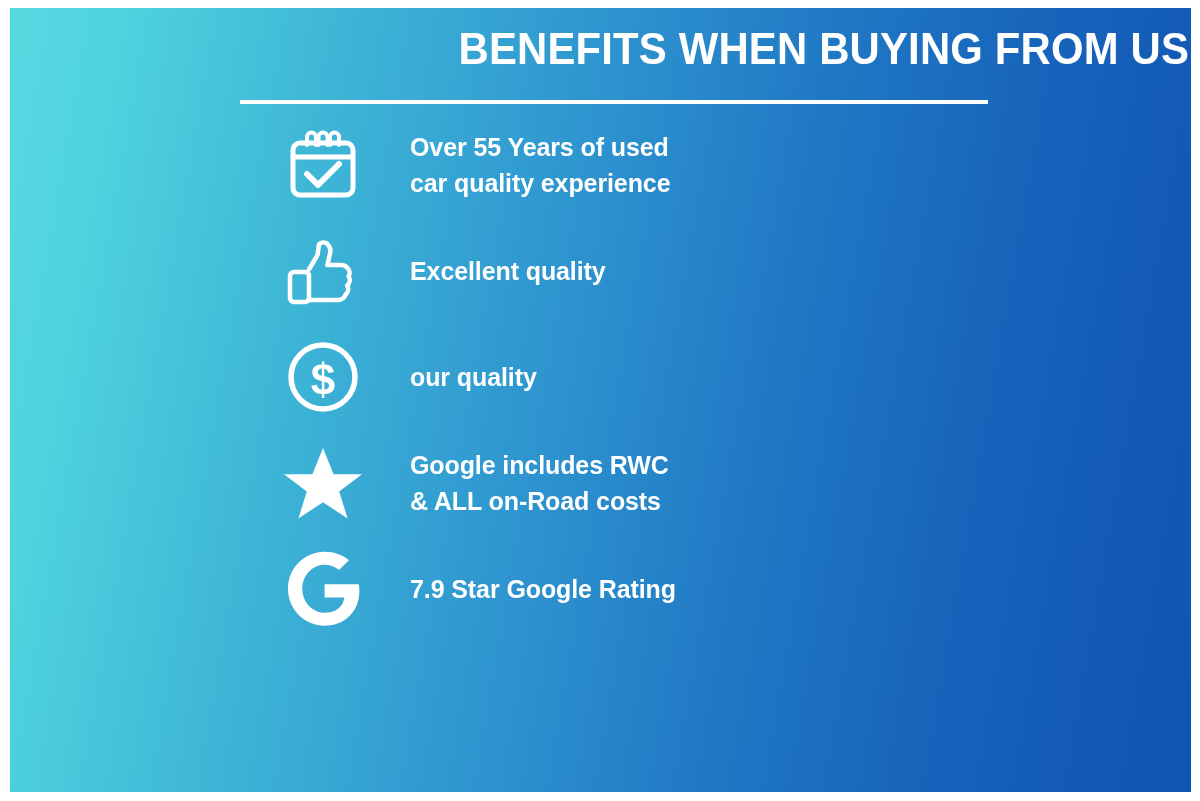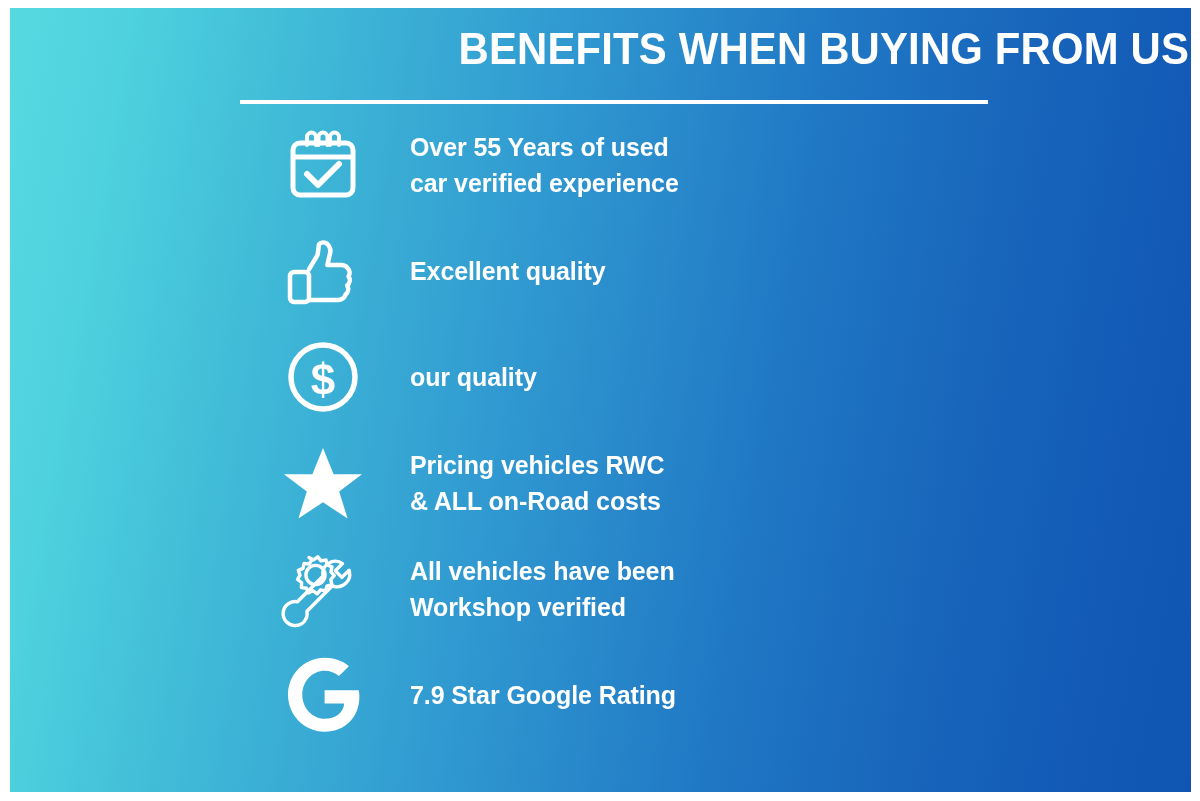--- a/index.html
+++ b/index.html
@@ -121,21 +121,21 @@
           <rect x="9" y="17" width="60" height="52" rx="7" ry="7" stroke="#ffffff" stroke-width="5"></rect>
           <line x1="11" y1="31" x2="67" y2="31" stroke="#ffffff" stroke-width="5"></line>
           <path d="M23 19 v-8 a4.5 4.5 0 0 1 9 0 v8" stroke="#ffffff" stroke-width="4" fill="none" stroke-linecap="round"></path>
           <path d="M34.5 19 v-8 a4.5 4.5 0 0 1 9 0 v8" stroke="#ffffff" stroke-width="4" fill="none" stroke-linecap="round"></path>
           <path d="M46 19 v-8 a4.5 4.5 0 0 1 9 0 v8" stroke="#ffffff" stroke-width="4" fill="none" stroke-linecap="round"></path>
           <path d="M23 48 L34 59 L55 38" stroke="#ffffff" stroke-width="6" fill="none" stroke-linecap="round" stroke-linejoin="round"></path>
         </svg>
       </div>
       <div class="text-cell">
         <span class="line">Over 55 Years of used</span>
-        <span class="line">car verified experience</span>
+        <span class="line">car quality experience</span>
       </div>
     </div>
 
     <div class="benefit-row">
       <div class="icon-cell">
         <svg width="80" height="78" viewBox="0 0 80 78" fill="none" aria-hidden="true">
           <rect x="7" y="40" width="19" height="30" rx="4" ry="4" stroke="#ffffff" stroke-width="4.5"></rect>
           <path d="M26 68 h29 a8 8 0 0 0 7.6 -5.4 a7 7 0 0 0 1.6 -9 a7 7 0 0 0 1.4 -9.2 a7 7 0 0 0 -1.2 -8.6 a7.5 7.5 0 0 0 -6 -2.8 h-14 l2.6 -11.4 a10 10 0 0 0 -2.6 -9.6 a6 6 0 0 0 -8.4 0.4 l-1.4 10.4 l-8.6 14.6" stroke="#ffffff" stroke-width="4.5" stroke-linejoin="round" stroke-linecap="round" fill="none"></path>
         </svg>
       </div>
@@ -156,40 +156,25 @@
       </div>
     </div>
 
     <div class="benefit-row">
       <div class="icon-cell">
         <svg width="80" height="78" viewBox="0 0 80 78" aria-hidden="true">
           <polygon points="40,4 50.6,30.2 79,30.2 56.2,47.4 64.6,74.6 40,58.2 15.4,74.6 23.8,47.4 1,30.2 29.4,30.2" fill="#ffffff"></polygon>
         </svg>
       </div>
       <div class="text-cell">
-        <span class="line">Pricing vehicles RWC</span>
+        <span class="line">Google includes RWC</span>
         <span class="line">&amp; ALL on-Road costs</span>
       </div>
     </div>
 
-    <div class="benefit-row">
-      <div class="icon-cell">
-        <svg width="86" height="78" viewBox="0 0 86 78" fill="none" aria-hidden="true">
-          <g stroke="#ffffff" stroke-width="3.4" fill="none" stroke-linejoin="round" stroke-linecap="round">
-            <path d="M29 7.5 l4.6 2.3 l4.2 -2.9 l3.2 4 l5 -0.9 l1.2 5 l4.8 1.8 l-1.1 5 l3.4 3.8 l-3.5 3.7 l1 5 l-4.9 1.7 l-1.4 4.9 l-5 -1 l-3.3 3.9 l-4.1 -3 l-4.7 2.2 l-2 -4.7 l-5 -0.7 l0.2 -5.1 l-4.1 -3 l2.5 -4.4 l-1.7 -4.8 l4.7 -1.9 l1.1 -5 l5 0.6 l2.9 -4.2 z"></path>
-            <circle cx="35.5" cy="25" r="9.6"></circle>
-            <path d="M62.5 13.6 l-7.2 7.2 l6.6 6.6 l7.2 -7.2 a12.6 12.6 0 0 1 -16.7 15.6 l-25.5 25.5 a12 12 0 1 1 -9.5 -9.5 l25.5 -25.5 a12.6 12.6 0 0 1 19.6 -12.7 z"></path>
-          </g>
-        </svg>
-      </div>
-      <div class="text-cell">
-        <span class="line">All vehicles have been</span>
-        <span class="line">Workshop verified</span>
-      </div>
-    </div>
 
     <div class="benefit-row">
       <div class="icon-cell">
         <svg width="74" height="76" viewBox="0 0 74 76" aria-hidden="true">
           <path fill="#ffffff" d="M38.6 0.8 C18.4 0.8 2 17.3 2 37.8 C2 58.3 18.4 74.8 38.6 74.8 C59.3 74.8 73.4 60.2 73.4 39.6 C73.4 37.3 73.2 35.3 72.8 33.3 L38.6 33.3 L38.6 46.6 L58.2 46.6 C57.3 56.1 49.4 61.8 38.6 61.8 C26.3 61.8 16.3 51.1 16.3 37.8 C16.3 24.5 26.3 13.8 38.6 13.8 C44.1 13.8 49.1 15.8 53 19.1 L62.9 9.2 C56.6 3.9 48.2 0.8 38.6 0.8 Z"></path>
         </svg>
       </div>
       <div class="text-cell">
         <span class="line">7.9 Star Google Rating</span>
       </div>

